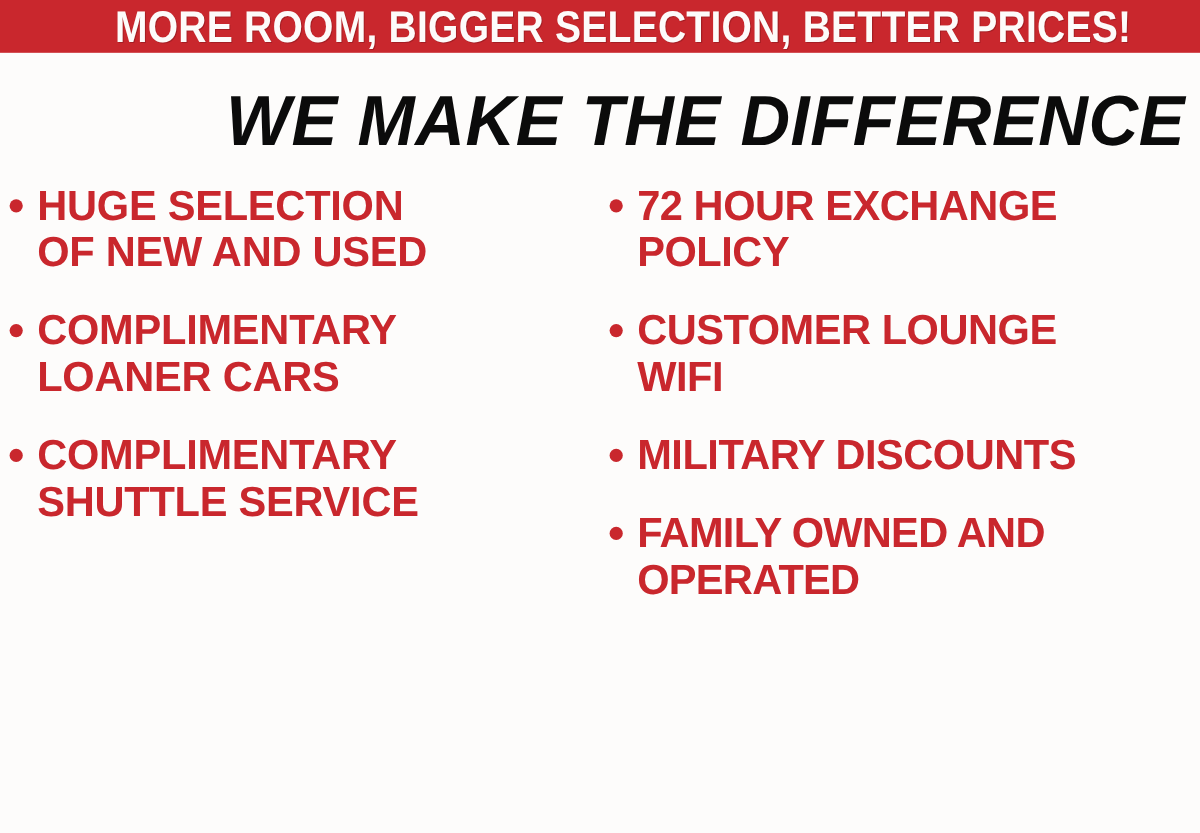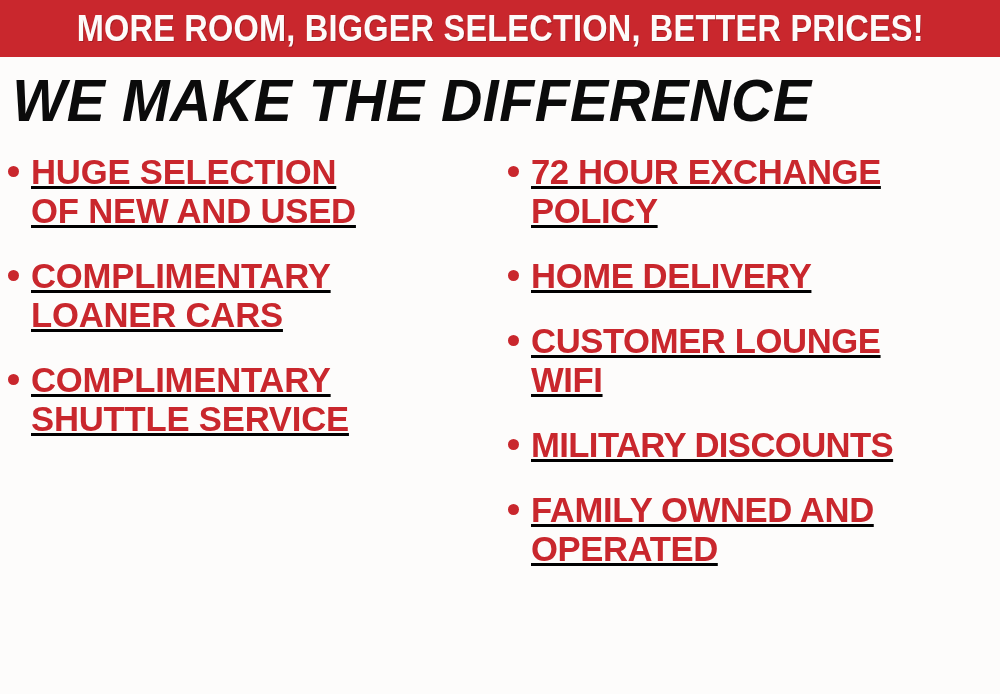--- a/index.html
+++ b/index.html
@@ -21,25 +21,25 @@
     background: #fdfcfb;
     overflow: hidden;
   }
 
   
   .banner {
     position: absolute;
     left: 0;
     top: 0;
     width: 1000px;
-    height: 57px;
+    height: 44px;
     background: #c9272d;
     display: flex;
     align-items: center;
-    justify-content: center;
+    justify-content: flex-end;
   }
   .banner-text {
     color: #fdfbfa;
     font-family: "Liberation Sans", sans-serif;
     font-weight: bold;
     font-size: 37px;
     line-height: 1;
     letter-spacing: 0.2px;
     transform: scaleX(0.88);
     transform-origin: center center;
@@ -49,21 +49,21 @@
 
   
   .headline-wrap {
     position: absolute;
     left: 0;
     top: 60px;
     width: 1000px;
     height: 82px;
     display: flex;
     align-items: center;
-    justify-content: flex-start;
+    justify-content: flex-end;
   }
   .headline {
     color: #0b0b0b;
     font-family: "Liberation Sans", sans-serif;
     font-weight: bold;
     font-style: italic;
     font-size: 59px;
     line-height: 1;
     letter-spacing: 0.5px;
     white-space: nowrap;
@@ -76,21 +76,20 @@
     position: absolute;
     left: 0;
     top: 152px;
     width: 1000px;
     height: 542px;
   }
   .col {
     position: absolute;
     top: 0;
     height: 542px;
-    text-decoration: underline;
   }
   .col-left  { left: 8px;   width: 492px; }
   .col-right { left: 508px; width: 492px; }
 
   .bullet-row {
     display: flex;
     align-items: flex-start;
     margin-bottom: 26px;
   }
   .bullet-dot {
@@ -152,24 +151,20 @@
     </div>
 
     <div class="col col-right">
       <div class="bullet-row">
         <span class="bullet-dot"></span>
         <span class="bullet-text">72 HOUR EXCHANGE
 POLICY</span>
       </div>
       <div class="bullet-row">
         <span class="bullet-dot"></span>
-        <span class="bullet-text">HOME DELIVERY</span>
-      </div>
-      <div class="bullet-row">
-        <span class="bullet-dot"></span>
         <span class="bullet-text">CUSTOMER LOUNGE
 WIFI</span>
       </div>
       <div class="bullet-row">
         <span class="bullet-dot"></span>
         <span class="bullet-text">MILITARY DISCOUNTS</span>
       </div>
       <div class="bullet-row">
         <span class="bullet-dot"></span>
         <span class="bullet-text">FAMILY OWNED AND

